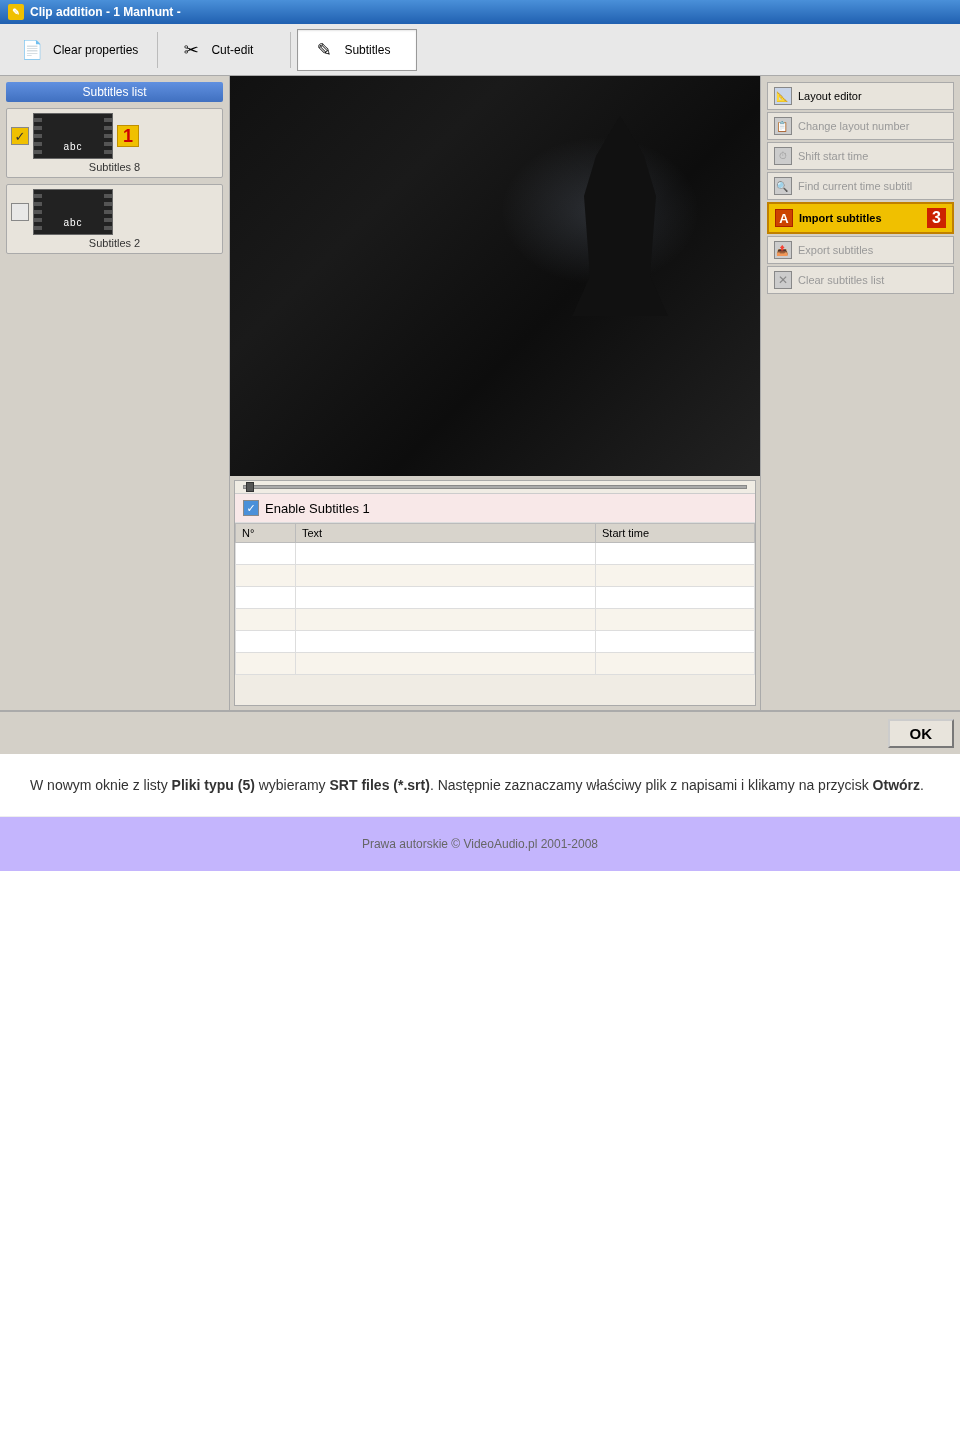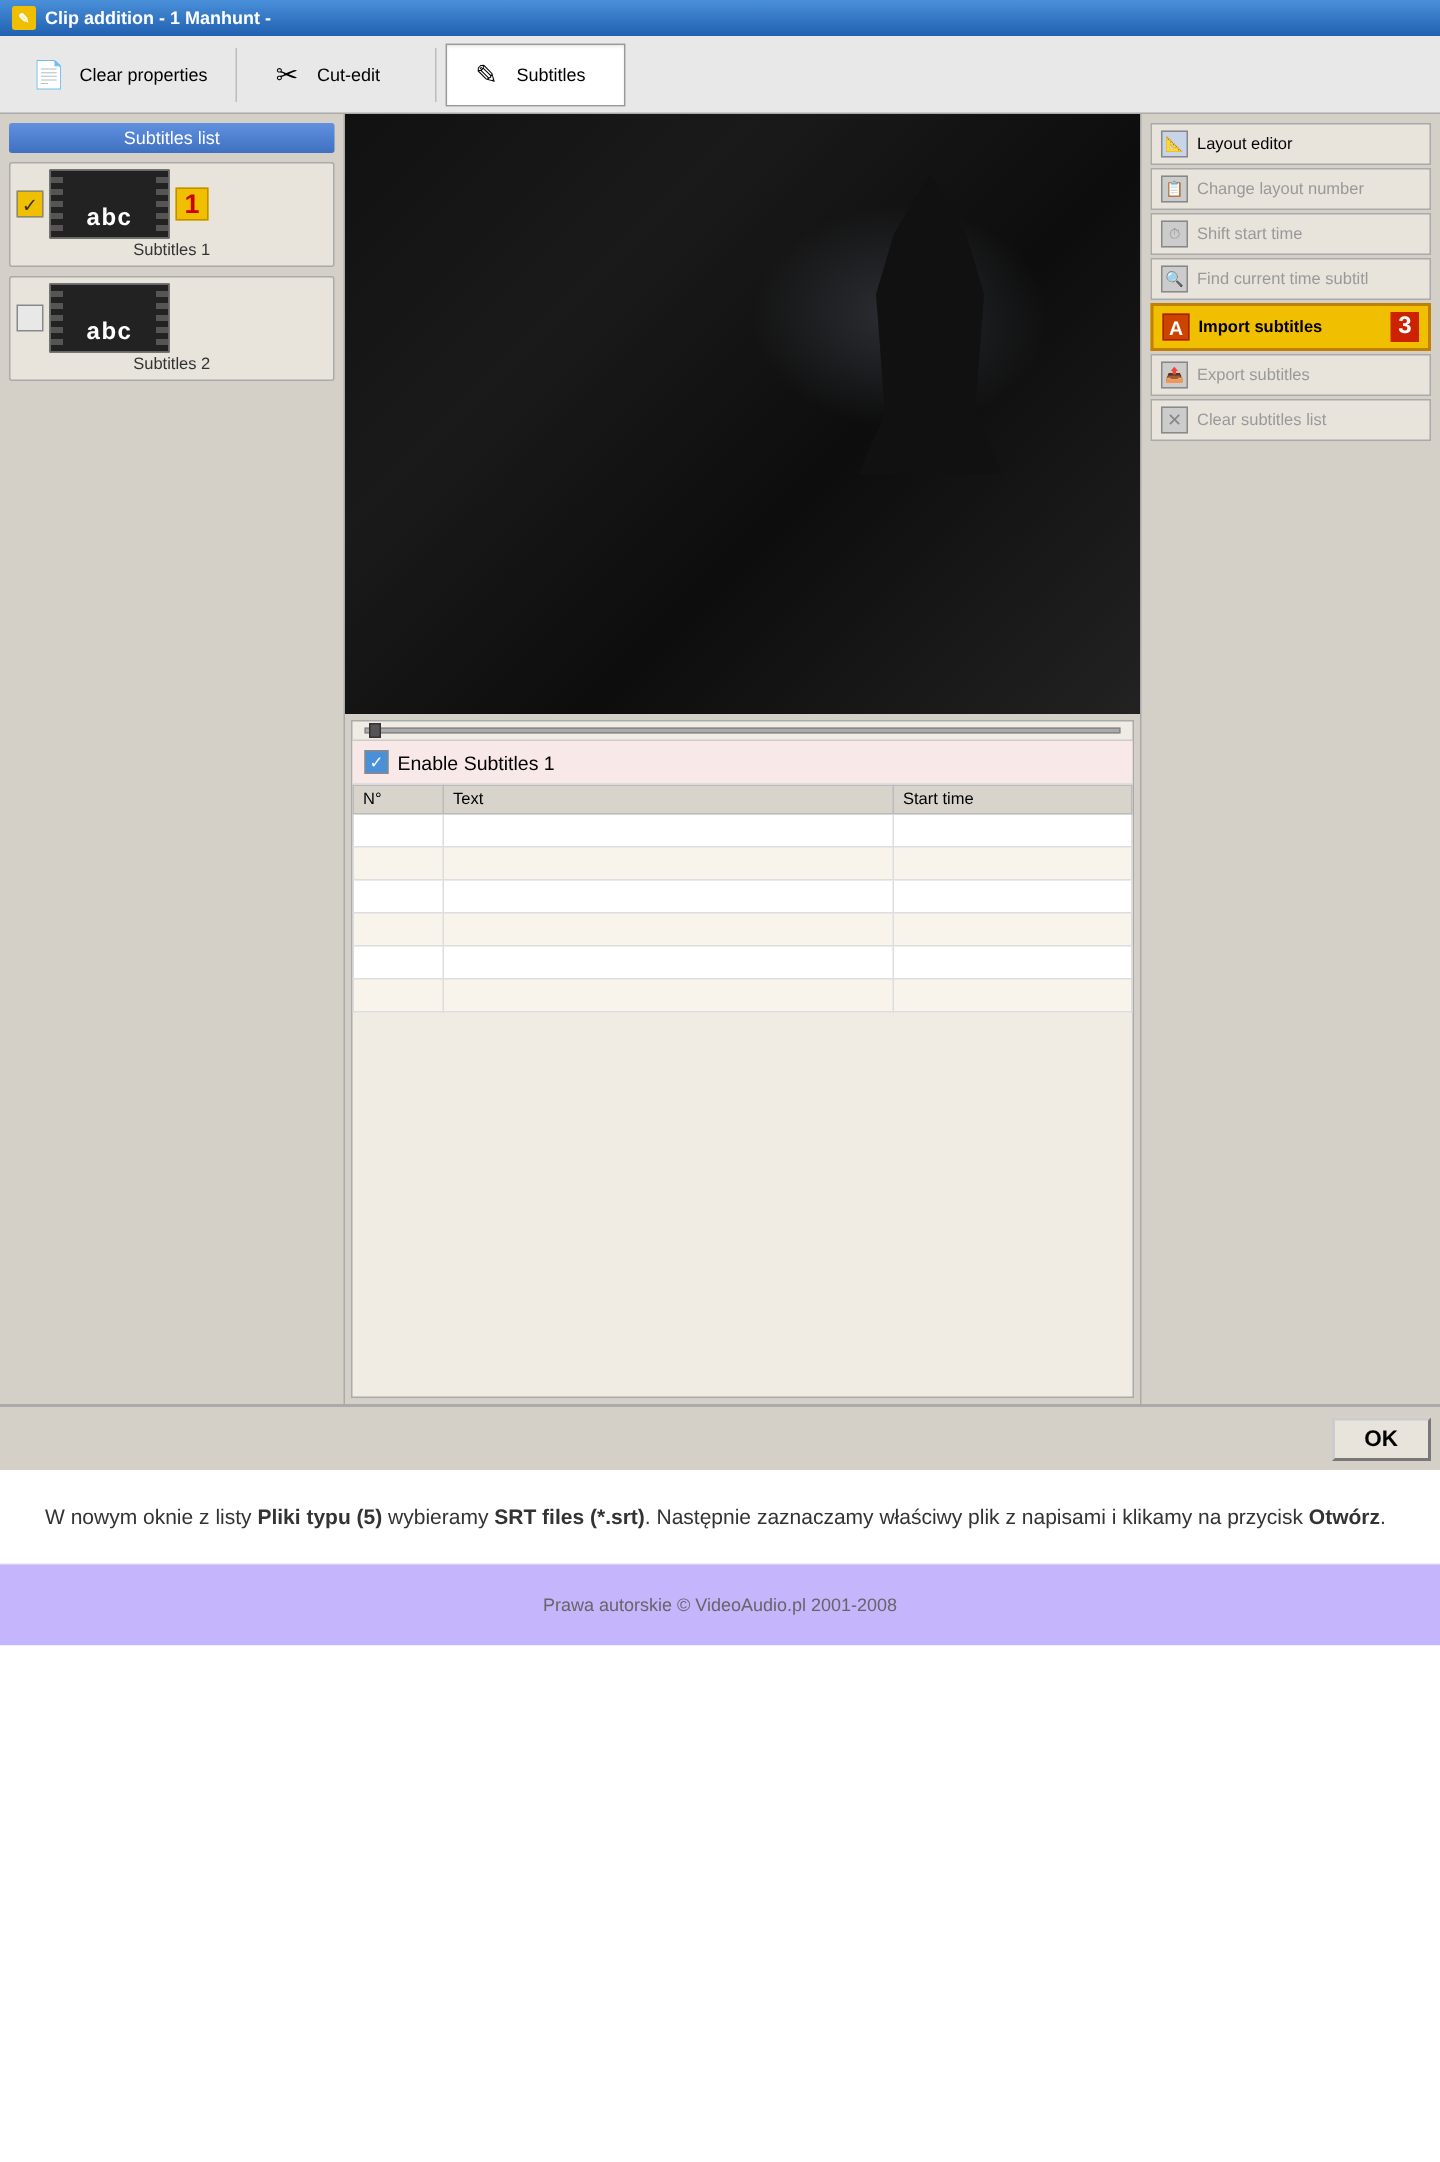--- a/index.html
+++ b/index.html
@@ -68,21 +68,21 @@
       width: 1px; height: 36px;
       background: #bbb;
       margin: 0 4px;
     }
 
     
     .app-body {
       display: flex;
       flex-direction: row;
       background: #d4d0c8;
-      height: 860px;
+      height: 634px;
     }
 
     
     .sidebar {
       width: 230px;
       background: #d4d0c8;
       border-right: 1px solid #aaa;
       padding: 6px;
       display: flex;
       flex-direction: column;
@@ -138,22 +138,22 @@
       width: 8px;
       background: repeating-linear-gradient(
         to bottom,
         transparent 0px, transparent 4px,
         #555 4px, #555 8px
       );
     }
     .subtitle-thumbnail::before { left: 0; }
     .subtitle-thumbnail::after { right: 0; }
     .subtitle-thumb-text {
-      font-size: 16px;
-      font-weight: bold;
+      font-size: 10px;
+      font-weight: normal;
       color: #fff;
       letter-spacing: 1px;
       margin-top: 20px;
     }
     .subtitle-number-badge {
       background: #f0c000;
       color: #c00;
       font-size: 18px;
       font-weight: bold;
       width: 22px; height: 22px;
@@ -426,21 +426,21 @@
     <div class="sidebar-header">Subtitles list</div>
 
     <div class="subtitle-item">
       <div class="subtitle-item-row">
         <div class="subtitle-checkbox">✓</div>
         <div class="subtitle-thumbnail">
           <span class="subtitle-thumb-text">abc</span>
         </div>
         <div class="subtitle-number-badge">1</div>
       </div>
-      <div class="subtitle-label">Subtitles 1</div>
+      <div class="subtitle-label">Subtitles 8</div>
     </div>
 
     <div class="subtitle-item">
       <div class="subtitle-item-row">
         <div class="subtitle-checkbox unchecked"></div>
         <div class="subtitle-thumbnail">
           <span class="subtitle-thumb-text">abc</span>
         </div>
       </div>
       <div class="subtitle-label">Subtitles 2</div>

